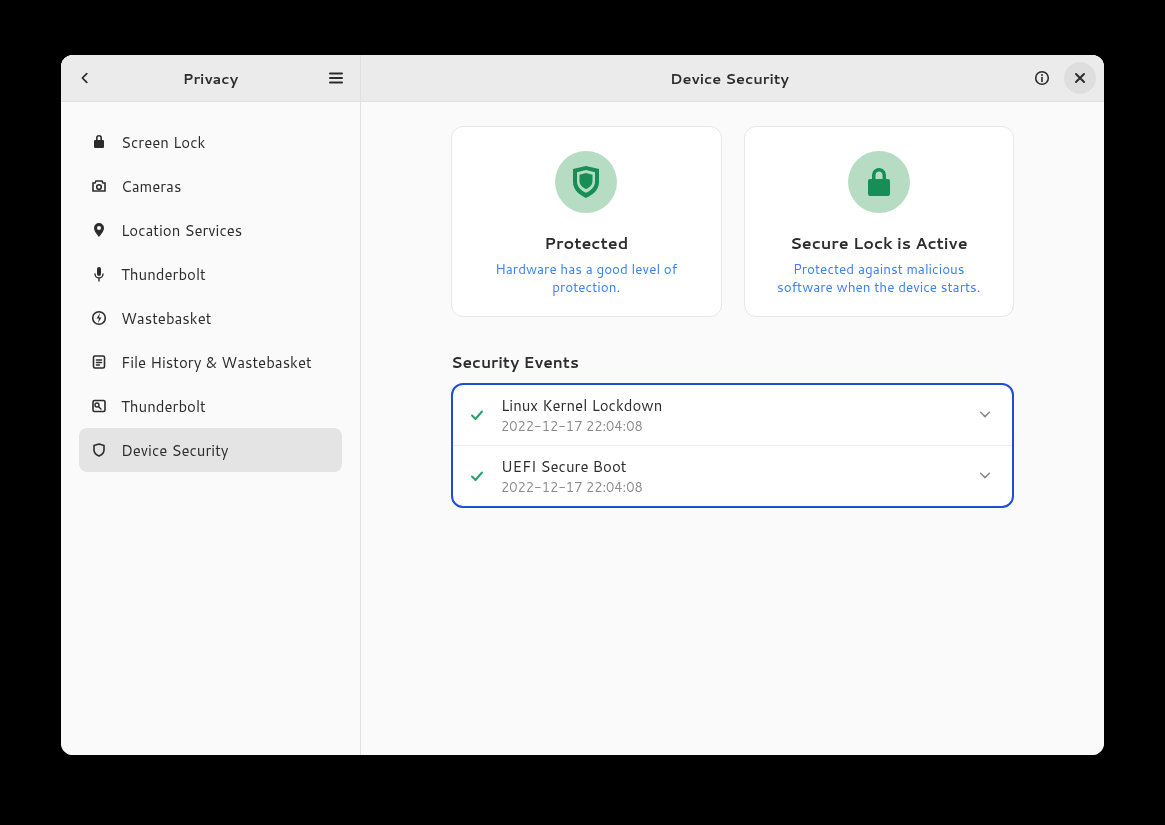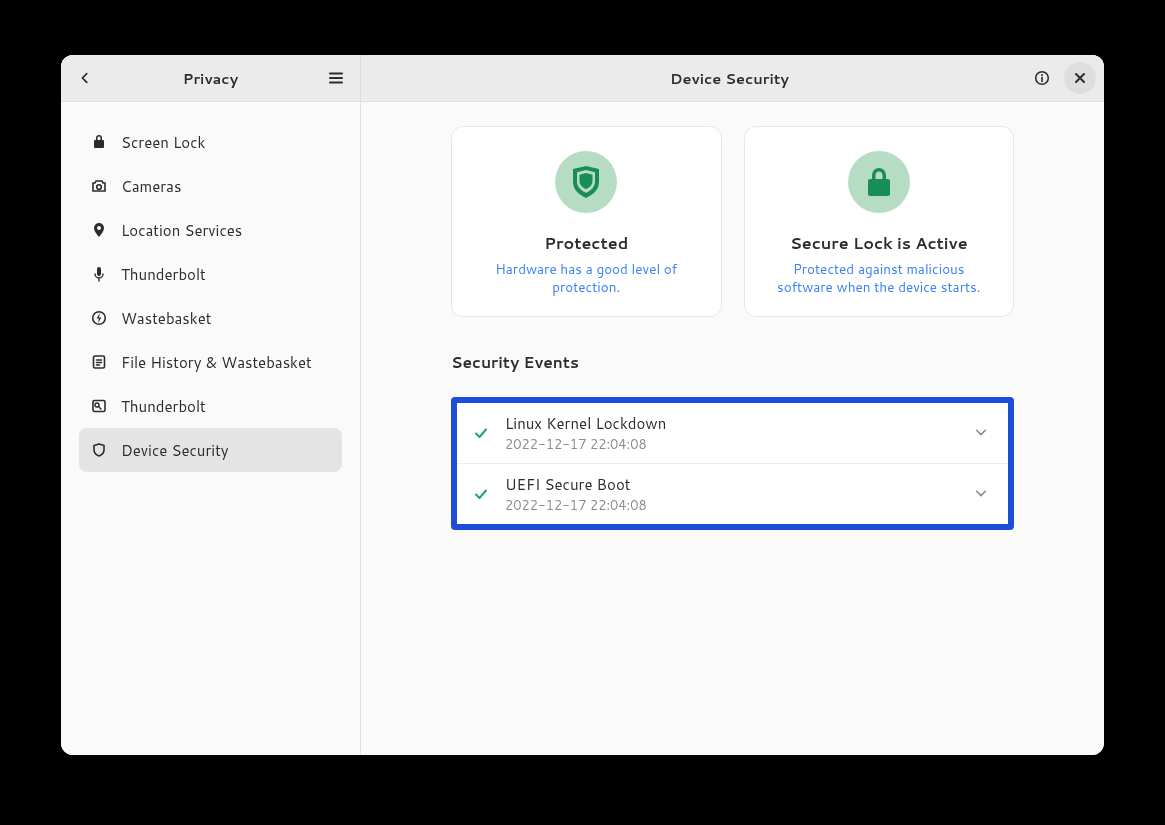--- a/index.html
+++ b/index.html
@@ -146,26 +146,26 @@
     }
     .card-desc {
       font-size: 13.5px;
       color: #3b82f6;
       line-height: 1.35;
     }
     .section-heading {
       font-weight: 700;
       font-size: 15.5px;
       color: #2c2c2c;
-      margin-bottom: 24px;
+      margin-bottom: 10px;
     }
     .events-list {
       background: #fff;
-      border: 6px solid #1d4ed8;
-      border-radius: 4px;
+      border: 2px solid #1d4ed8;
+      border-radius: 12px;
       overflow: hidden;
     }
     .event-row {
       display: flex;
       align-items: center;
       padding: 10px 18px 10px 14px;
       gap: 14px;
       cursor: pointer;
     }
     .event-row + .event-row { border-top: 1px solid #eeeeee; }

